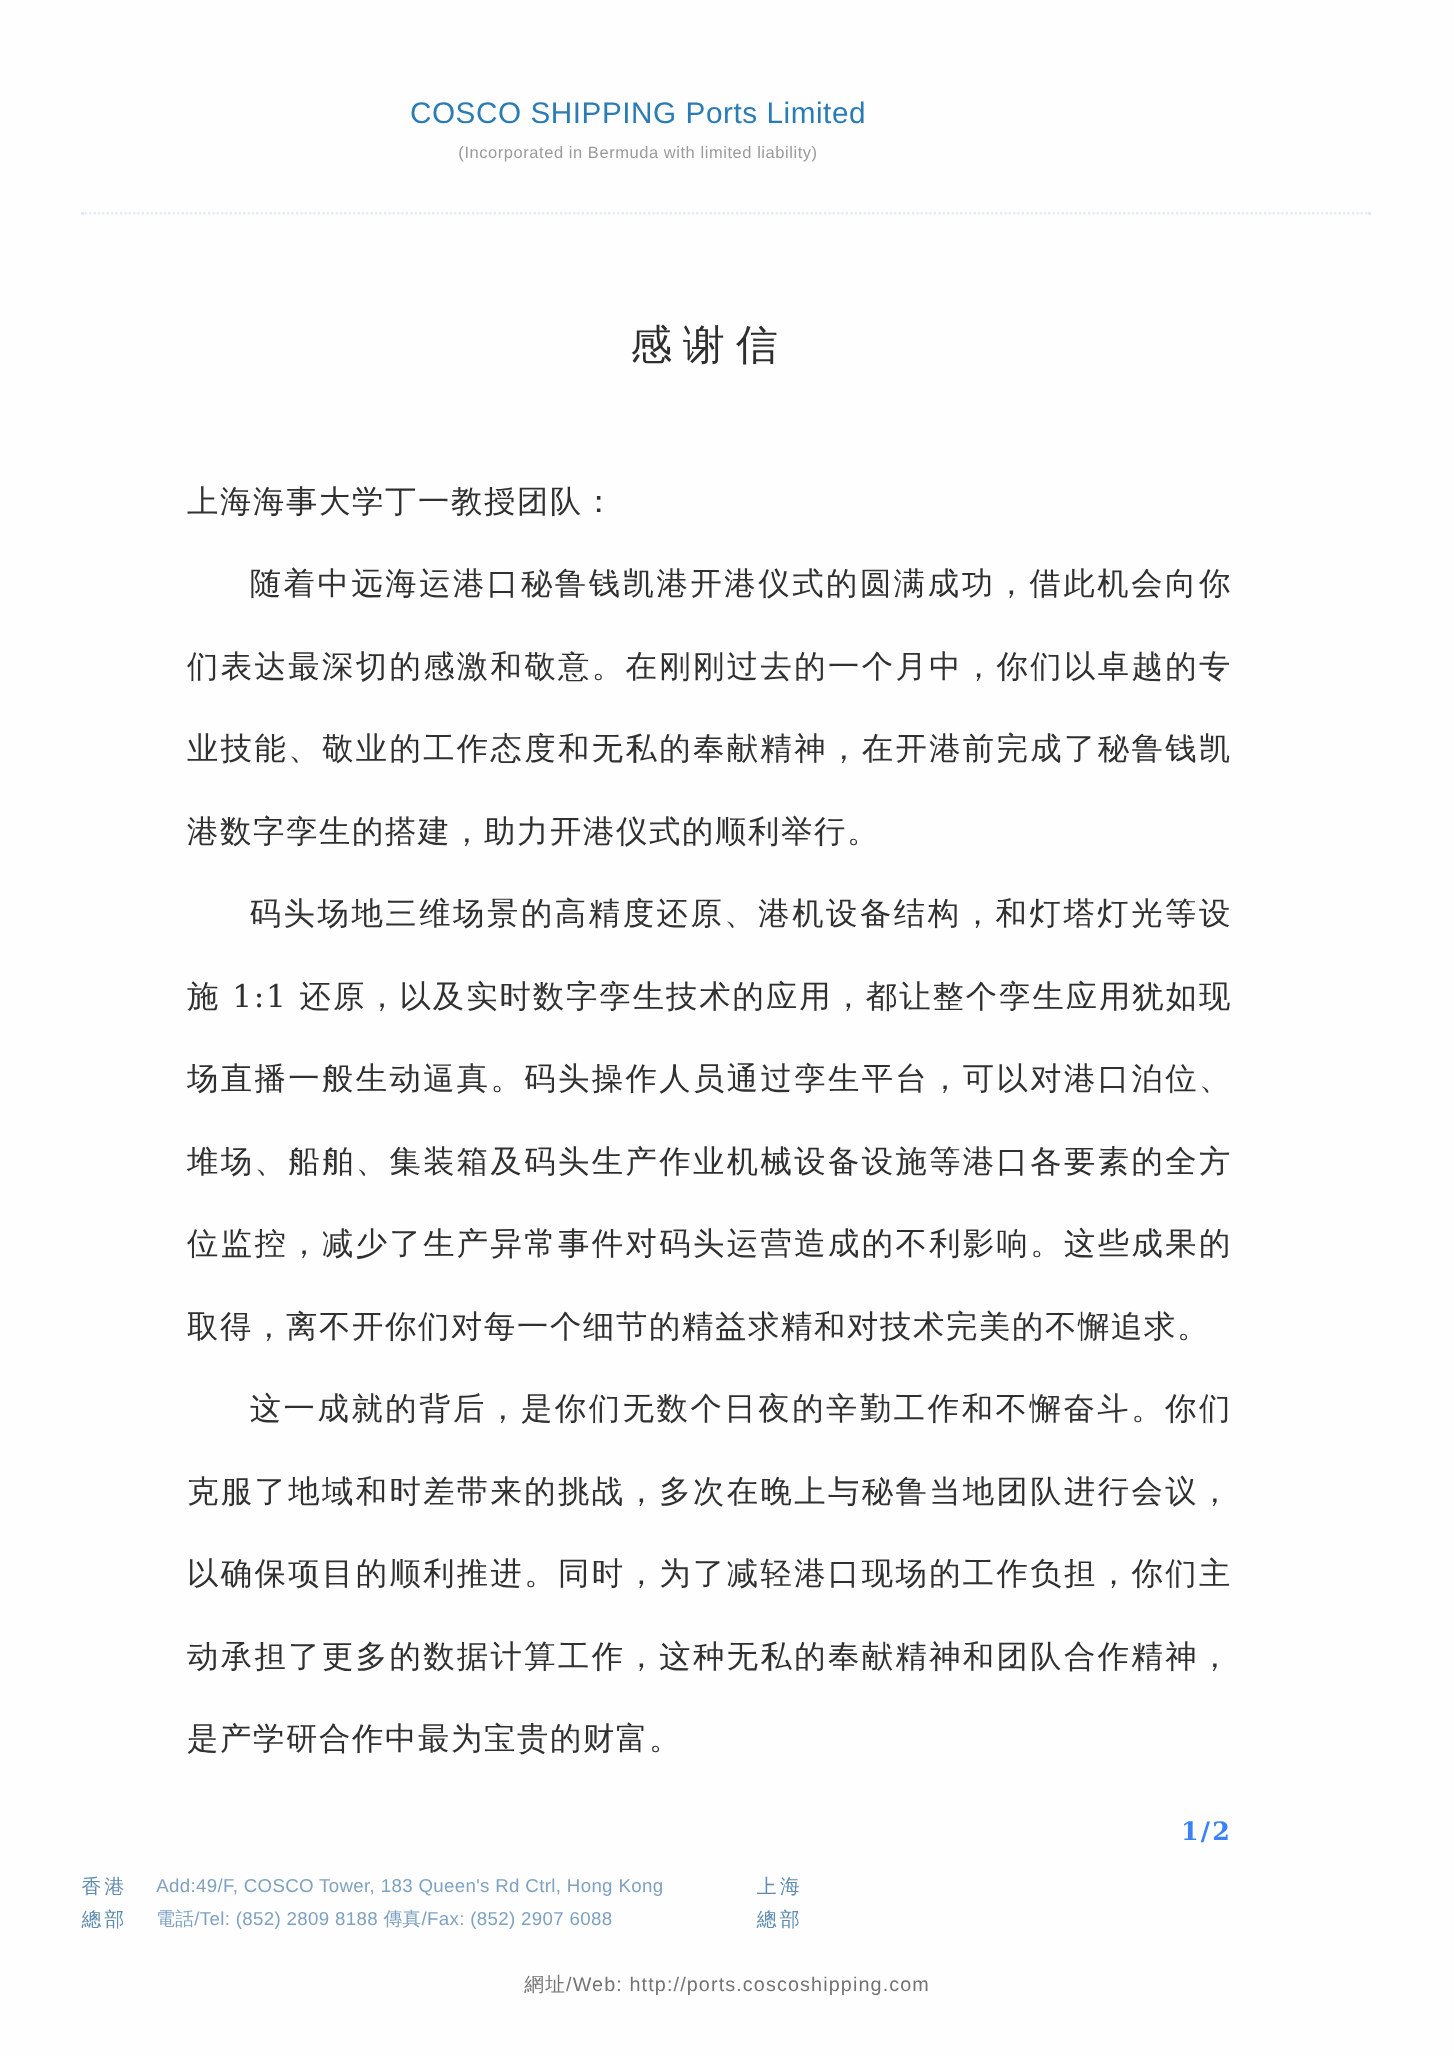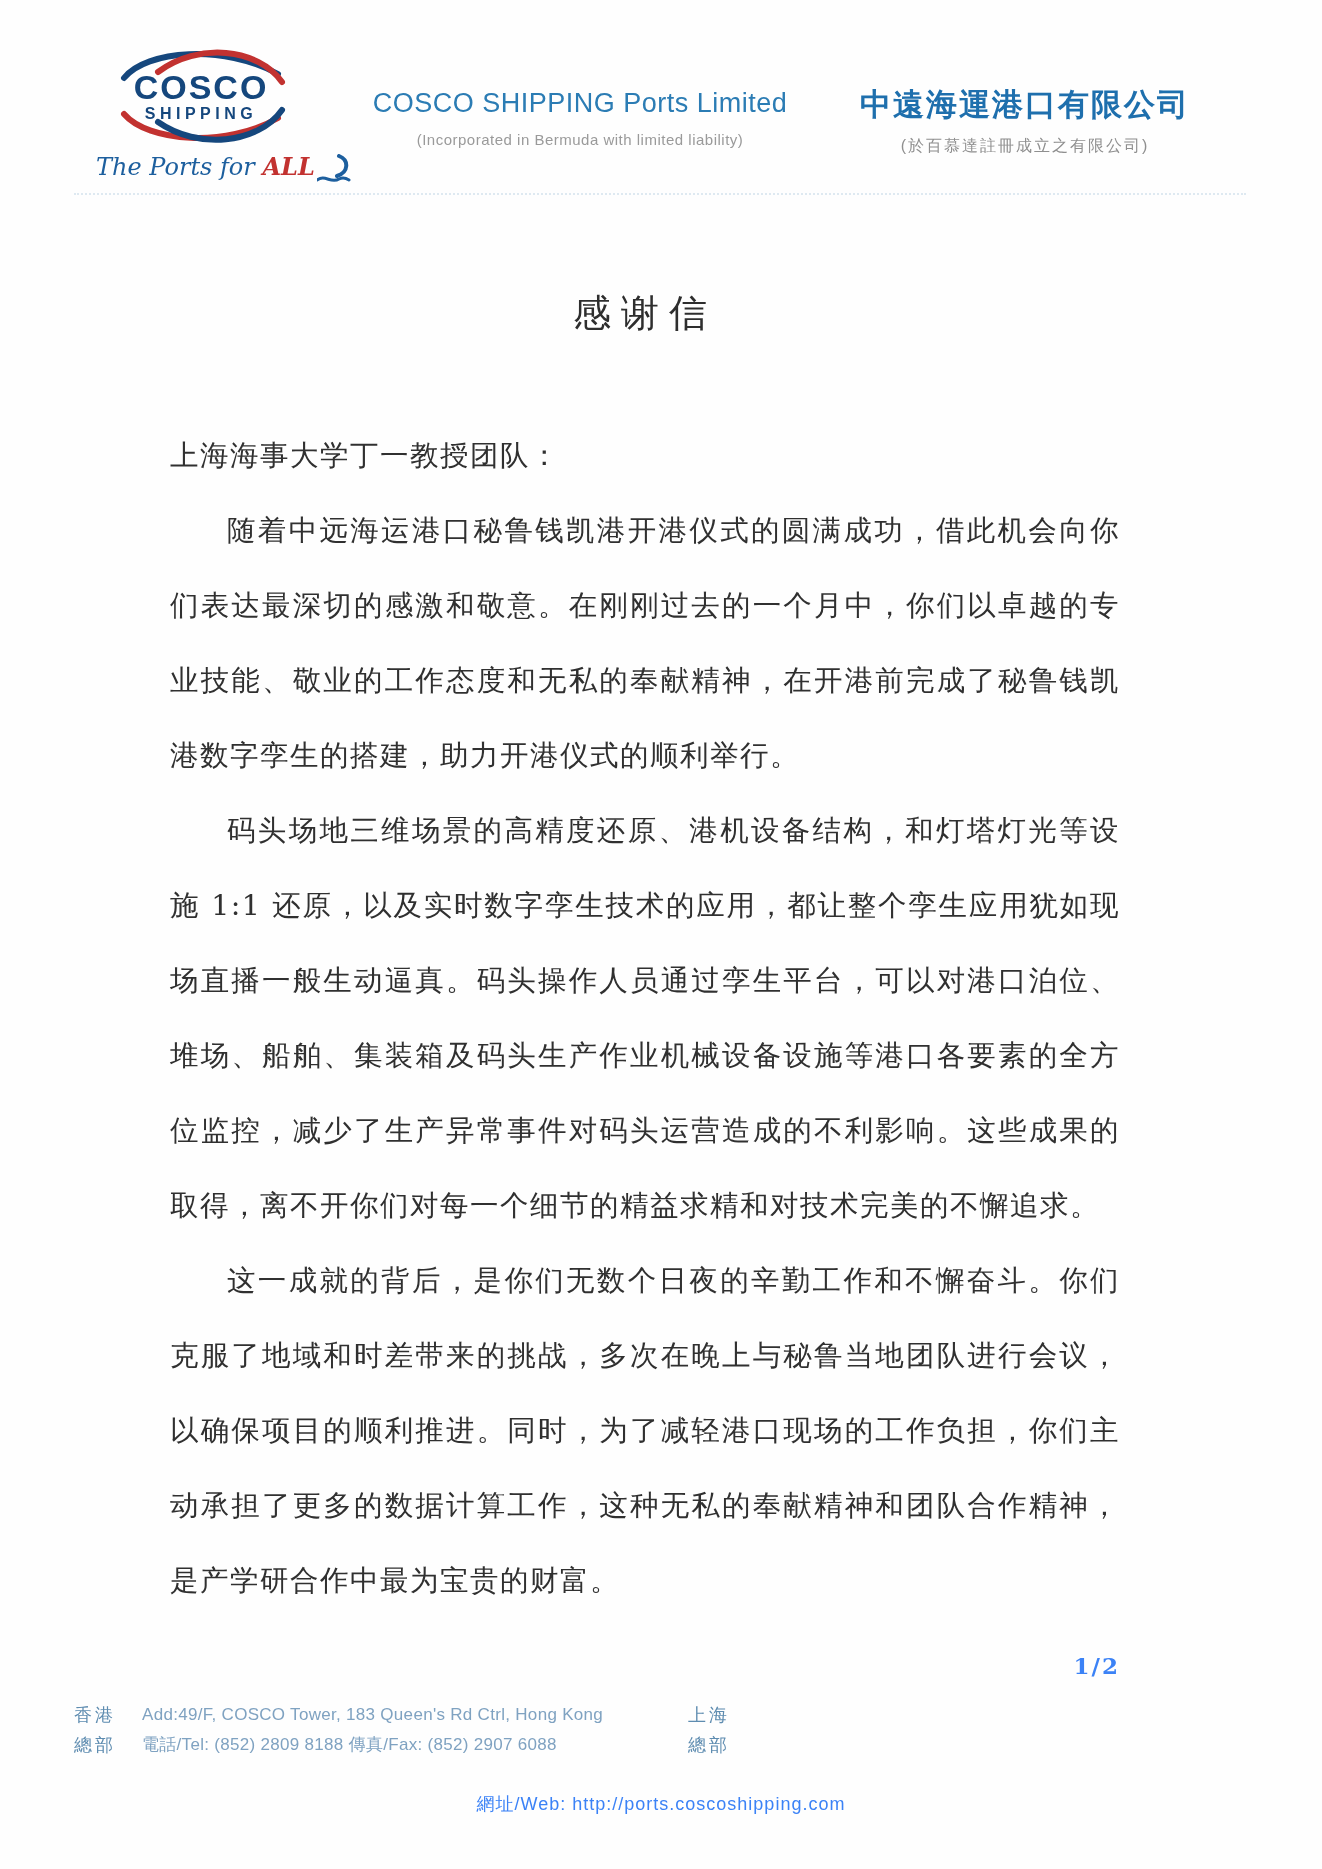--- a/index.html
+++ b/index.html
@@ -65,58 +65,36 @@
 
   
   .footer { position: absolute; left: 0; top: 1692px; width: 100%; color: #7fa2c1; }
   .footer-col { position: absolute; display: flex; }
   .footer-col-left { left: 74px; top: 8px; }
   .footer-col-right { left: 688px; top: 8px; gap: 27px; }
   .footer-label { width: 52px; margin-right: 16px; font-size: 18px; color: #5e8cb0; line-height: 30px; letter-spacing: 3px; }
   .footer-lines { font-size: 17px; line-height: 30px; letter-spacing: 0.3px; white-space: nowrap; }
   .footer-web {
     position: absolute; left: 0; top: 100px; width: 100%; text-align: center;
-    font-size: 18px; color: #3b82f6; letter-spacing: 1px;
+    font-size: 18px; color: #737373; letter-spacing: 1px;
   }
 </style>
 </head>
 <body>
 
 <div class="page">
 
   <div class="header">
 
-    <div class="logo-block">
-      <div class="logo-mark">
-        <svg class="logo-svg" width="190" height="96" viewBox="0 0 190 96">
-          <path d="M18,30 C40,2 118,-4 172,26" fill="none" stroke="#15477d" stroke-width="6" stroke-linecap="round"></path>
-          <path d="M52,24 C92,-6 152,0 176,34" fill="none" stroke="#c23230" stroke-width="6" stroke-linecap="round"></path>
-          <path d="M18,66 C42,94 120,100 172,70" fill="none" stroke="#c23230" stroke-width="6" stroke-linecap="round"></path>
-          <path d="M52,74 C92,102 152,96 176,62" fill="none" stroke="#15477d" stroke-width="6" stroke-linecap="round"></path>
-        </svg>
-        <div class="logo-words">
-          <div class="logo-line1">COSCO</div>
-          <div class="logo-line2">SHIPPING</div>
-        </div>
-      </div>
-      <div class="tagline"><span>The Ports for </span><span class="accent">ALL</span><svg class="tagline-swoosh" width="34" height="30" viewBox="0 0 34 30">
-          <path d="M22,2 C32,6 32,18 20,22" fill="none" stroke="#1d5f9e" stroke-width="4" stroke-linecap="round"></path>
-          <path d="M0,26 C8,20 14,30 22,25 C26,23 29,24 32,26" fill="none" stroke="#1d5f9e" stroke-width="3" stroke-linecap="round"></path>
-        </svg></div>
-    </div>
 
     <div class="header-center">
       <div class="company-en">COSCO SHIPPING Ports Limited</div>
       <div class="company-en-sub">(Incorporated in Bermuda with limited liability)</div>
     </div>
 
-    <div class="header-right">
-      <div class="company-zh">中遠海運港口有限公司</div>
-      <div class="company-zh-sub">(於百慕達註冊成立之有限公司)</div>
-    </div>
 
     <div class="header-divider"></div>
   </div>
 
   <div class="letter-title">感谢信</div>
 
   <div class="letter-body">
     <p class="salutation">上海海事大学丁一教授团队：</p>
     <p>随着中远海运港口秘鲁钱凯港开港仪式的圆满成功，借此机会向你们表达最深切的感激和敬意。在刚刚过去的一个月中，你们以卓越的专业技能、敬业的工作态度和无私的奉献精神，在开港前完成了秘鲁钱凯港数字孪生的搭建，助力开港仪式的顺利举行。</p>
     <p>码头场地三维场景的高精度还原、港机设备结构，和灯塔灯光等设施 1:1 还原，以及实时数字孪生技术的应用，都让整个孪生应用犹如现场直播一般生动逼真。码头操作人员通过孪生平台，可以对港口泊位、堆场、船舶、集装箱及码头生产作业机械设备设施等港口各要素的全方位监控，减少了生产异常事件对码头运营造成的不利影响。这些成果的取得，离不开你们对每一个细节的精益求精和对技术完美的不懈追求。</p>

